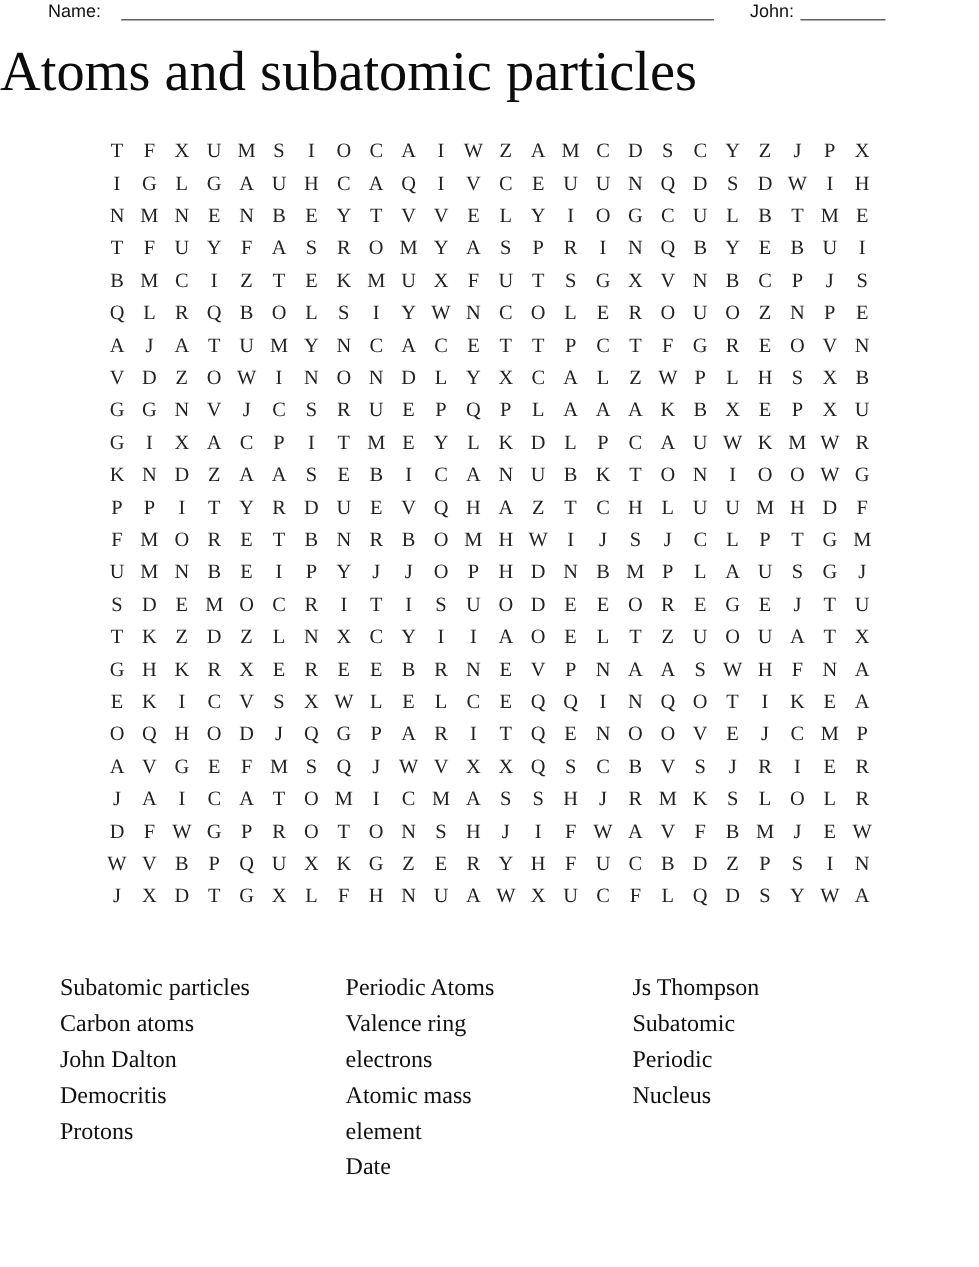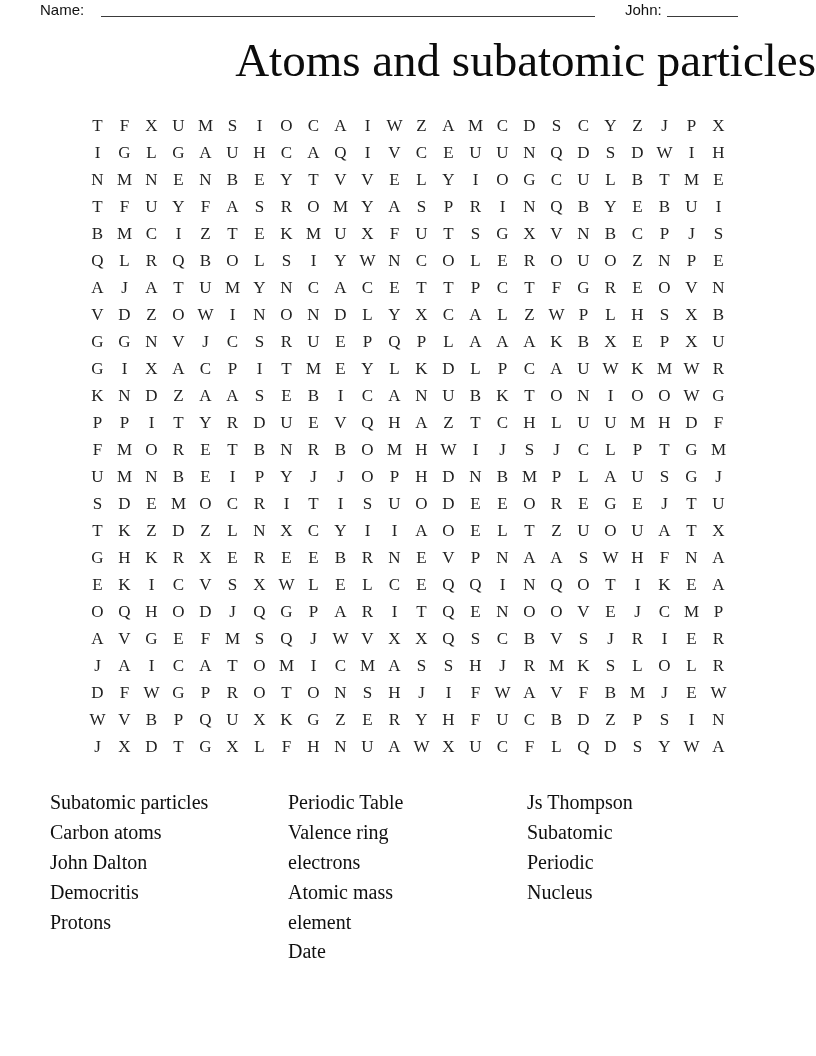--- a/index.html
+++ b/index.html
@@ -23,21 +23,21 @@
   .fill-line {
     position: absolute; top: 2px; height: 15px;
     border-bottom: 1.5px solid #3a3a3a;
   }
   .name-line { left: 101px; width: 494px; }
   .date-line { left: 667px; width: 71px; }
 
   
   .title {
     position: absolute; top: 33px; left: 0; width: 816px;
-    text-align: right;
+    text-align: left;
     font-family: "Liberation Serif", serif;
     font-size: 47px; font-weight: 400; color: #0c0c0c;
     letter-spacing: 0px;
   }
 
   
   .grid {
     position: absolute; left: 84px; top: 112px;
     display: grid;
     grid-template-columns: repeat(24, 27px);
@@ -45,21 +45,21 @@
   }
   .cell {
     width: 27px; height: 27px;
     text-align: center; line-height: 27px;
     font-family: "Liberation Serif", serif;
     font-size: 17px; color: #222;
   }
 
   
   .word-col {
-    position: absolute; top: 788px;
+    position: absolute; top: 809px;
     font-family: "Liberation Serif", serif;
     font-size: 20px; color: #101010;
   }
   .word-col-1 { left: 50px; }
   .word-col-2 { left: 288px; }
   .word-col-3 { left: 527px; }
   .word { height: 29.9px; line-height: 29.9px; white-space: nowrap; }
 </style>
 </head>
 <body>
@@ -654,21 +654,21 @@
     </div>
 
   <div class="word-col word-col-1">
       <div class="word">Subatomic particles</div>
       <div class="word">Carbon atoms</div>
       <div class="word">John Dalton</div>
       <div class="word">Democritis</div>
       <div class="word">Protons</div>
     </div>
   <div class="word-col word-col-2">
-      <div class="word">Periodic Table</div>
+      <div class="word">Periodic Atoms</div>
       <div class="word">Valence ring</div>
       <div class="word">electrons</div>
       <div class="word">Atomic mass</div>
       <div class="word">element</div>
       <div class="word">Date</div>
     </div>
   <div class="word-col word-col-3">
       <div class="word">Js Thompson</div>
       <div class="word">Subatomic</div>
       <div class="word">Periodic</div>

